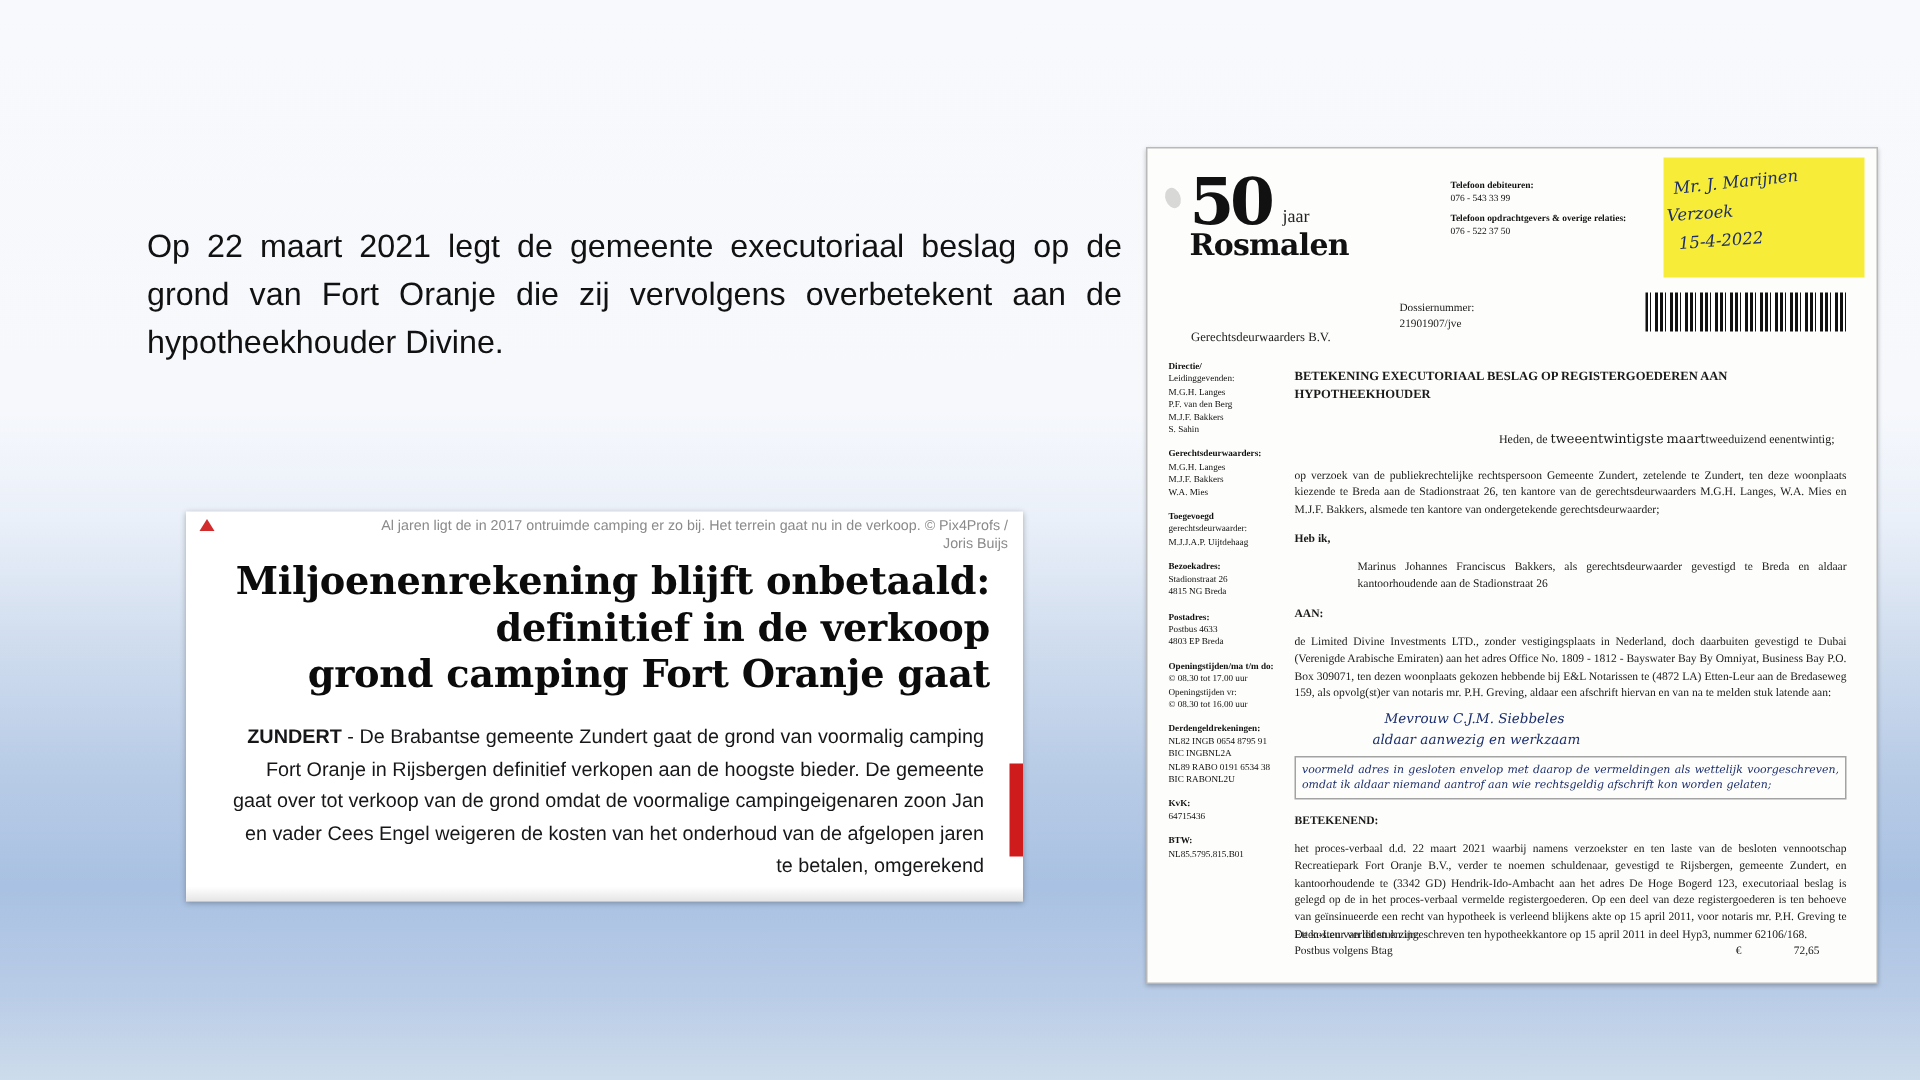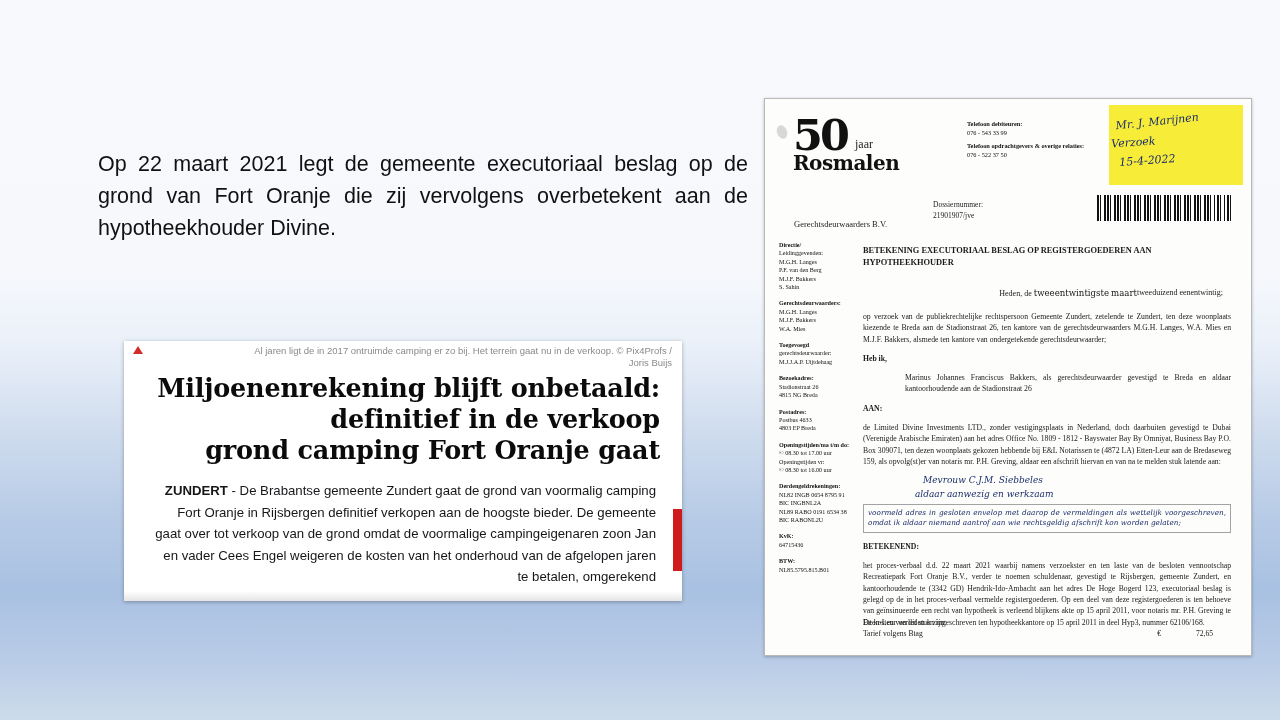--- a/index.html
+++ b/index.html
@@ -469,19 +469,19 @@
         <div>64715436</div>
       </div>
       <div class="grp">
         <div class="h">BTW:</div>
         <div>NL85.5795.815.B01</div>
       </div>
     </div>
 
     <div class="doc-costs">
       <div>De kosten van dit stuk zijn:</div>
-      <div>Tarief volgens Btag</div>
+      <div>Postbus volgens Btag</div>
       <div class="eur">€</div>
       <div class="money">72,65</div>
     </div>
 
   </div>
 </div>
 
 </body></html>

